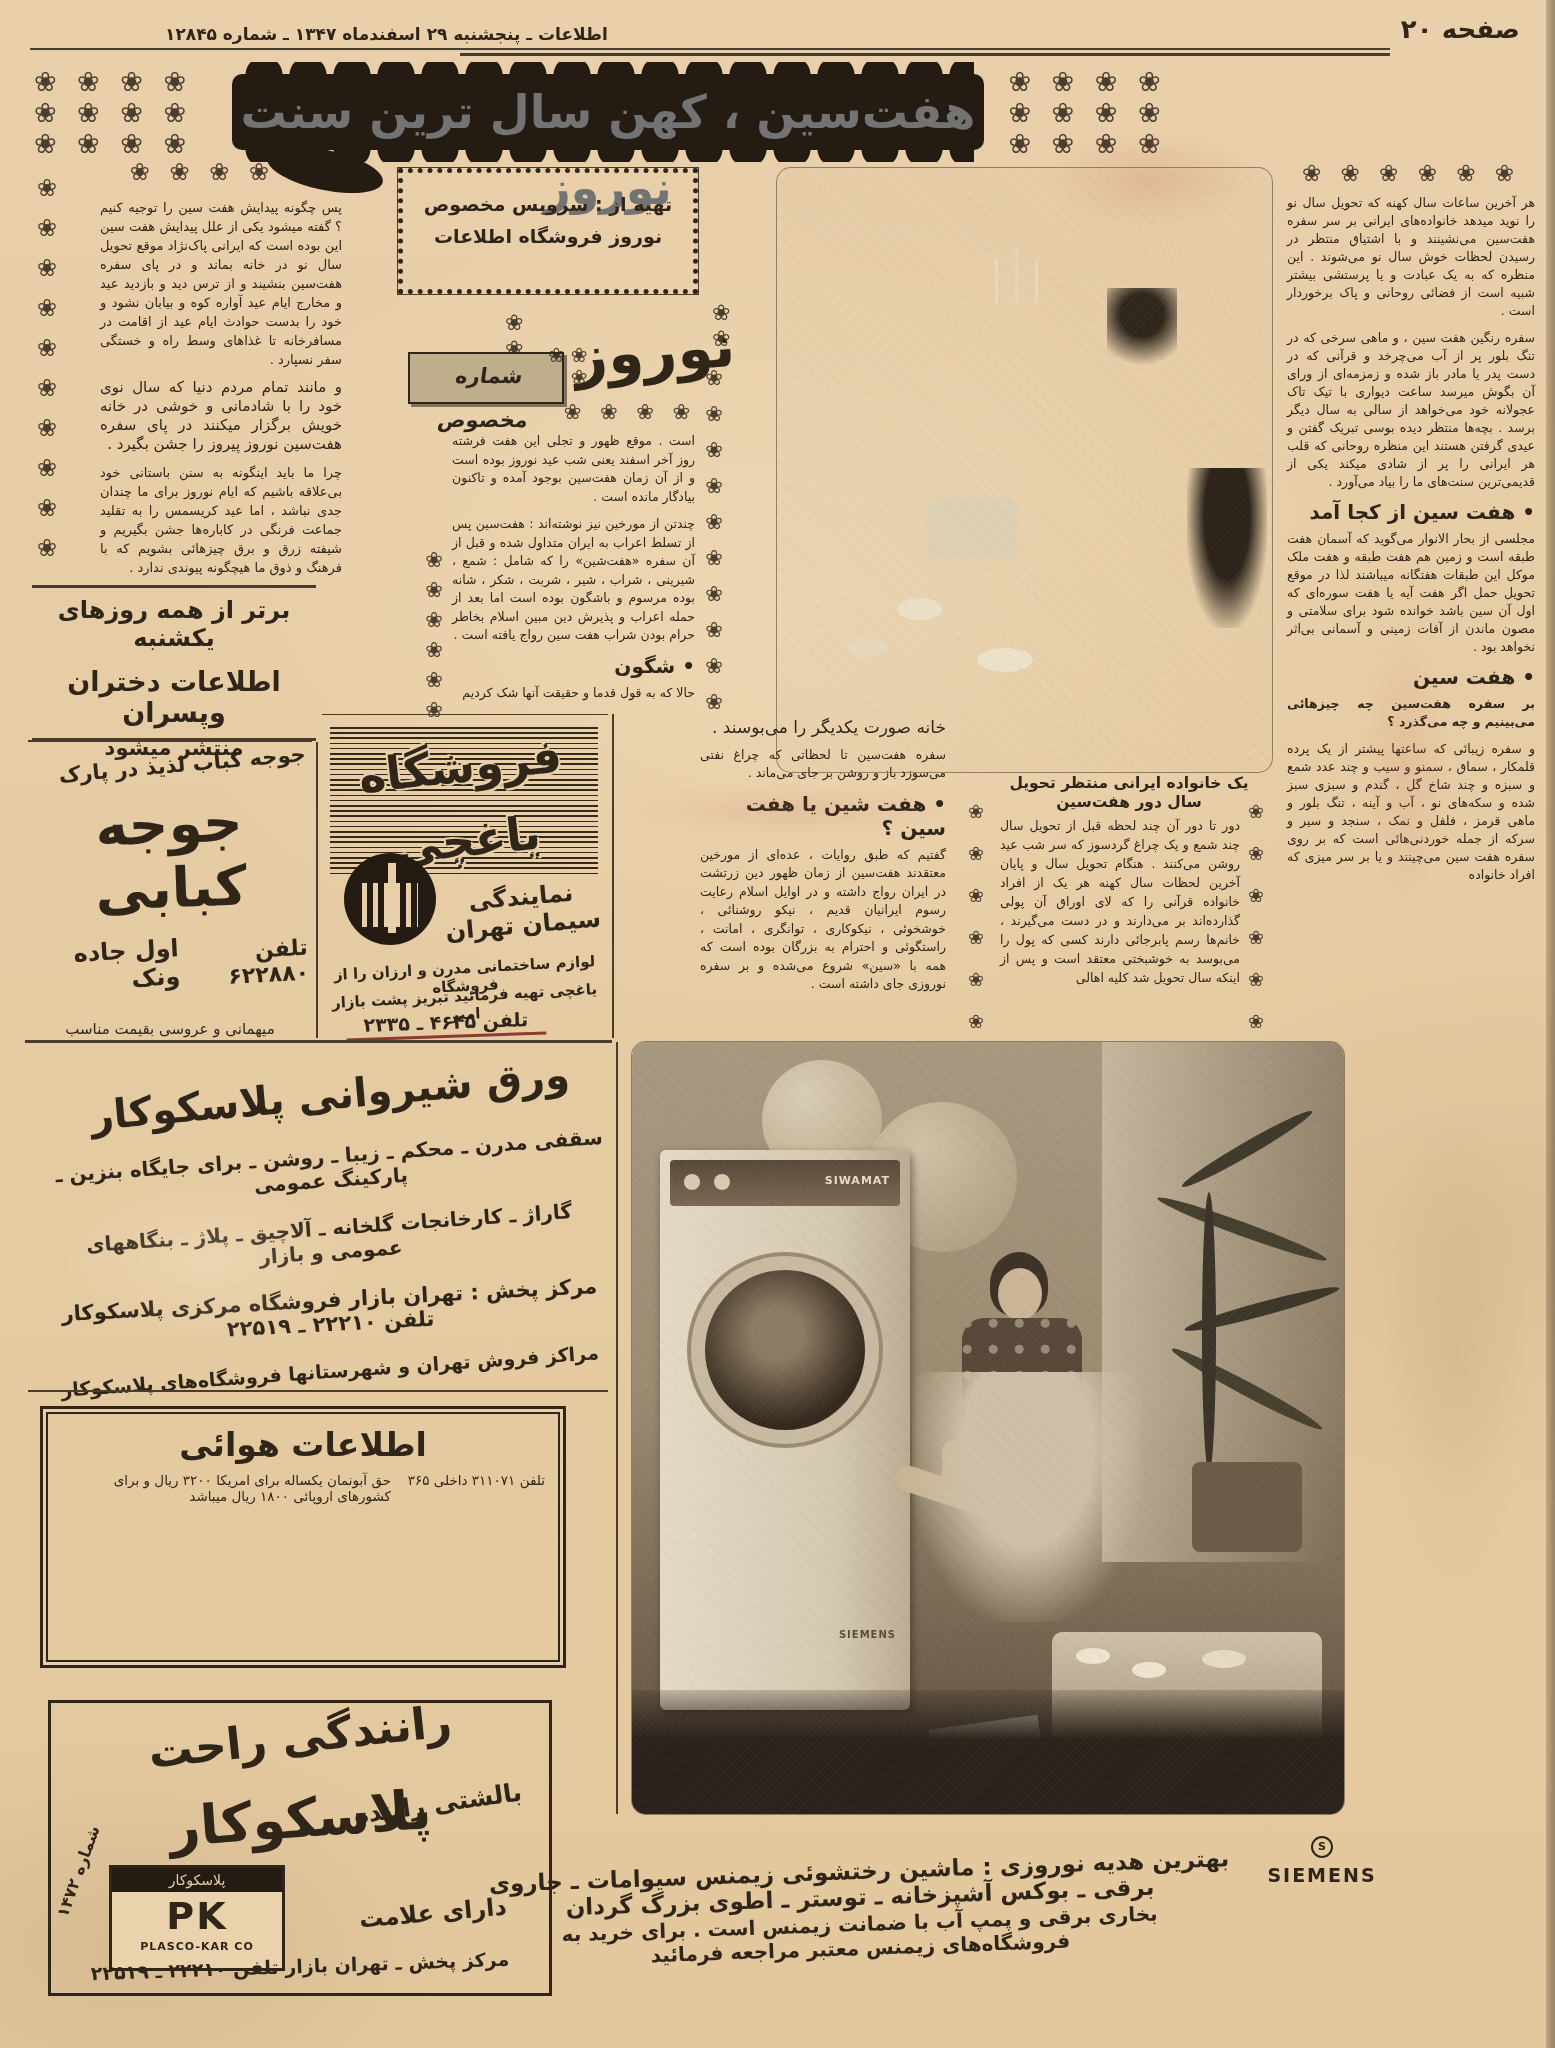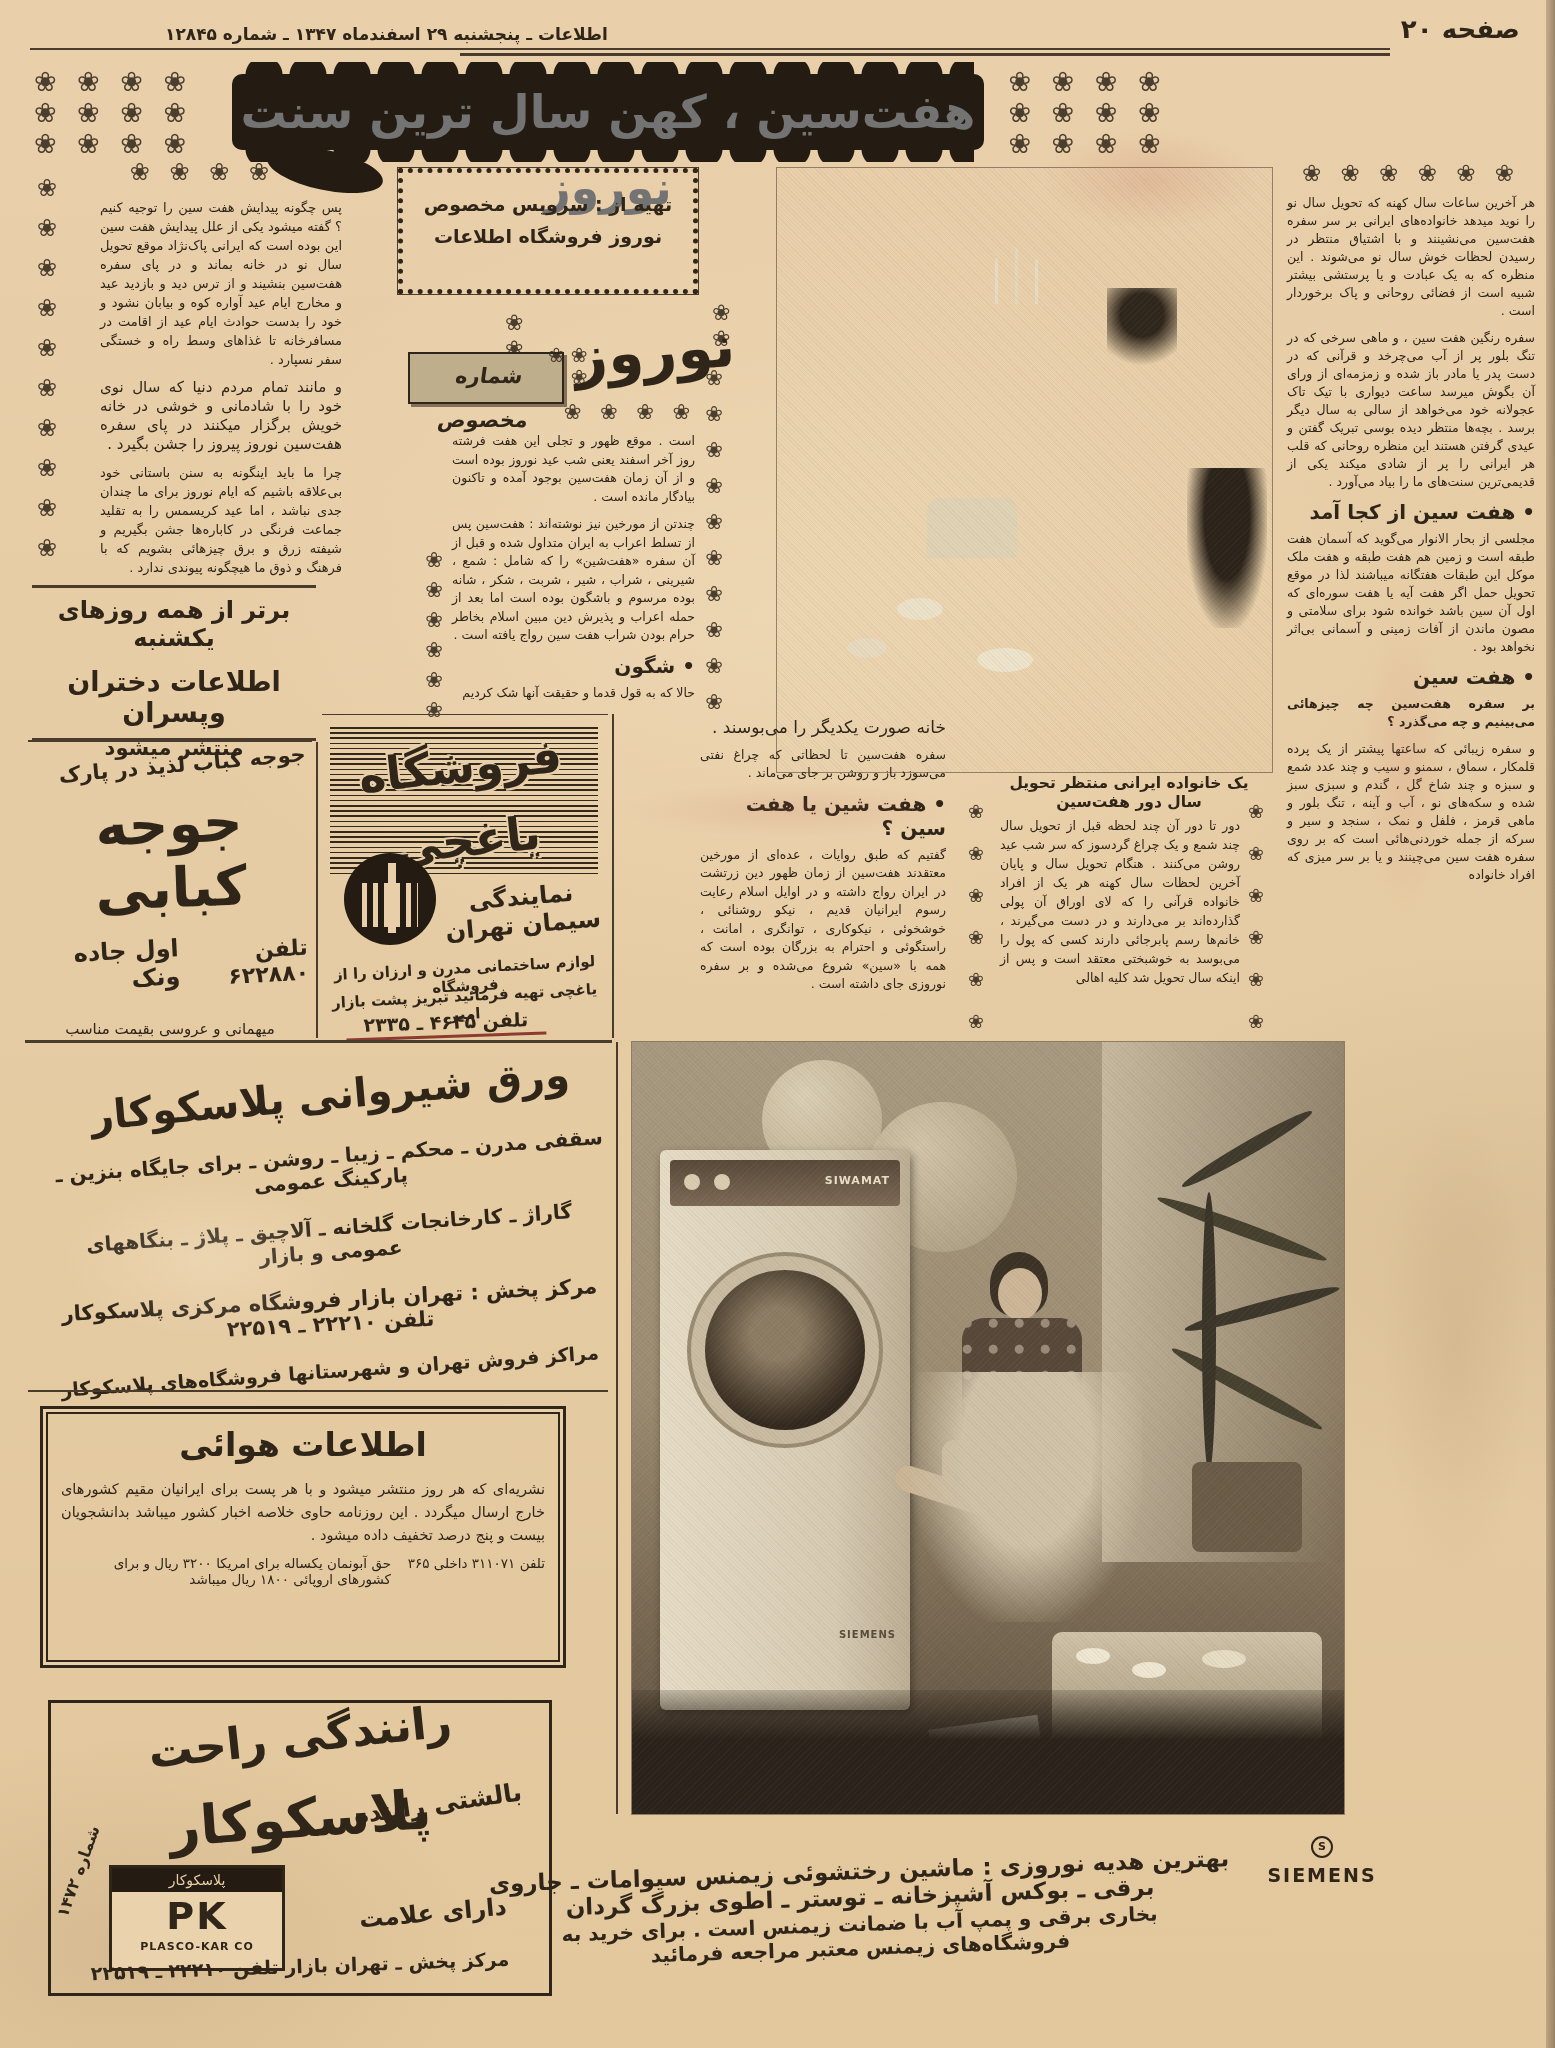--- a/index.html
+++ b/index.html
@@ -33,21 +33,21 @@
     background-size:44px 13px;background-repeat:repeat-x;}
   .banner::after{content:"";position:absolute;left:10px;right:10px;bottom:-12px;height:13px;
     background:radial-gradient(circle at 22px 0px, var(--banner) 18px, transparent 19px);
     background-size:44px 13px;background-repeat:repeat-x;}
   .banner h1{margin:0;color:#737373;font-size:46px;line-height:76px;text-align:center;font-weight:bold;}
   
   .ht::after{content:"";position:absolute;inset:0;pointer-events:none;opacity:.5;
     background:
      repeating-linear-gradient(45deg, rgba(30,22,14,.08) 0 1px, transparent 1px 3px),
      repeating-linear-gradient(-45deg, rgba(250,240,215,.07) 0 1px, transparent 1px 4px);}
-  .photoframe{box-shadow:0 0 0 1px rgba(60,45,30,.5);}
+  .photoframe{box-shadow:0 0 0 1px rgba(60,45,30,.5);border-radius:14px;}
   .stain{pointer-events:none;border-radius:50%;}
   .stripebox{background:repeating-linear-gradient(180deg, #33281a 0 1.6px, rgba(0,0,0,0) 1.6px 5.2px);}
   .logoPK{border:3px solid var(--ink);background:#e9d2ac;}
 </style>
 </head>
 <body>
 
 <div id="page">
 
   <div class="abs fa b" style="right:35px;top:14px;font-size:26px;">صفحه ۲۰</div>
@@ -224,21 +224,20 @@
     <div class="callig ctr" style="font-size:20px;margin-top:26px;transform:rotate(-4deg);">سقفی مدرن ـ محکم ـ زیبا ـ روشن ـ برای جایگاه بنزین ـ پارکینگ عمومی</div>
     <div class="callig ctr" style="font-size:20px;margin-top:24px;transform:rotate(-4deg);">گاراژ ـ کارخانجات گلخانه ـ آلاچیق ـ پلاژ ـ بنگاههای عمومی و بازار</div>
     <div class="callig ctr" style="font-size:21px;margin-top:24px;transform:rotate(-3deg);">مرکز پخش : تهران بازار فروشگاه مرکزی پلاسکوکار تلفن ۲۲۲۱۰ ـ ۲۲۵۱۹</div>
     <div class="callig ctr" style="font-size:19px;margin-top:24px;transform:rotate(-4deg);">مراکز فروش تهران و شهرستانها فروشگاه‌های پلاسکوکار</div>
   </div>
 
   <div class="abs hr" style="left:28px;top:1390px;width:580px;height:2px;"></div>
 
   <div class="abs fa" style="left:40px;top:1406px;width:520px;height:256px;border:3px solid var(--ink);box-shadow:inset 0 0 0 3px var(--paper), inset 0 0 0 5px var(--ink);">
     <div class="b ctr" style="font-size:33px;margin-top:16px;">اطلاعات هوائی</div>
-    <p class="p" style="font-size:14.5px;line-height:23px;margin:14px 18px 0 18px;">نشریه‌ای که هر روز منتشر میشود و با هر پست برای ایرانیان مقیم کشورهای خارج ارسال میگردد . این روزنامه حاوی خلاصه اخبار کشور میباشد بدانشجویان بیست و پنج درصد تخفیف داده میشود .</p>
     <div style="display:flex;justify-content:space-between;margin:8px 18px 0 18px;align-items:baseline;">
       <span style="font-size:13.5px;">تلفن ۳۱۱۰۷۱ داخلی ۳۶۵</span>
       <span style="font-size:13.5px;text-align:right;max-width:330px;">حق آبونمان یکساله برای امریکا ۳۲۰۰ ریال و برای کشورهای اروپائی ۱۸۰۰ ریال میباشد</span>
     </div>
   </div>
 
   <div class="abs fa" style="left:48px;top:1700px;width:498px;height:290px;border:3px solid var(--ink);">
     <div class="callig ctr" style="font-size:44px;margin-top:8px;transform:rotate(-6deg);">رانندگی راحت</div>
     <div class="abs callig" style="right:26px;top:86px;font-size:25px;transform:rotate(-8deg);">بالشتی راننده</div>
     <div class="abs callig" style="left:118px;top:84px;font-size:54px;transform:rotate(-4deg);">پلاسکوکار</div>

